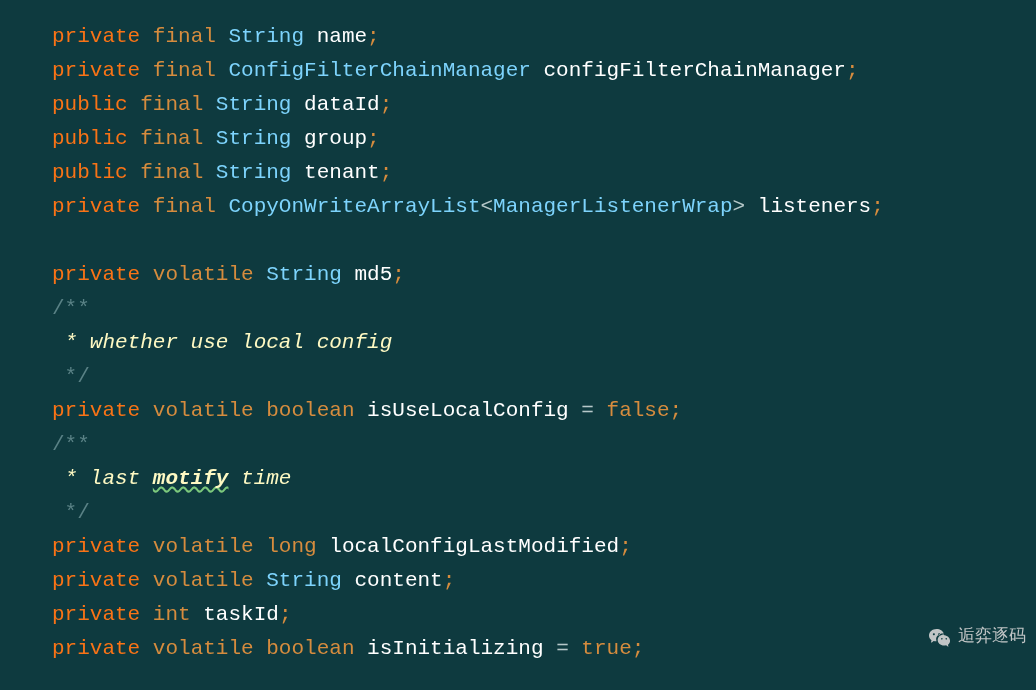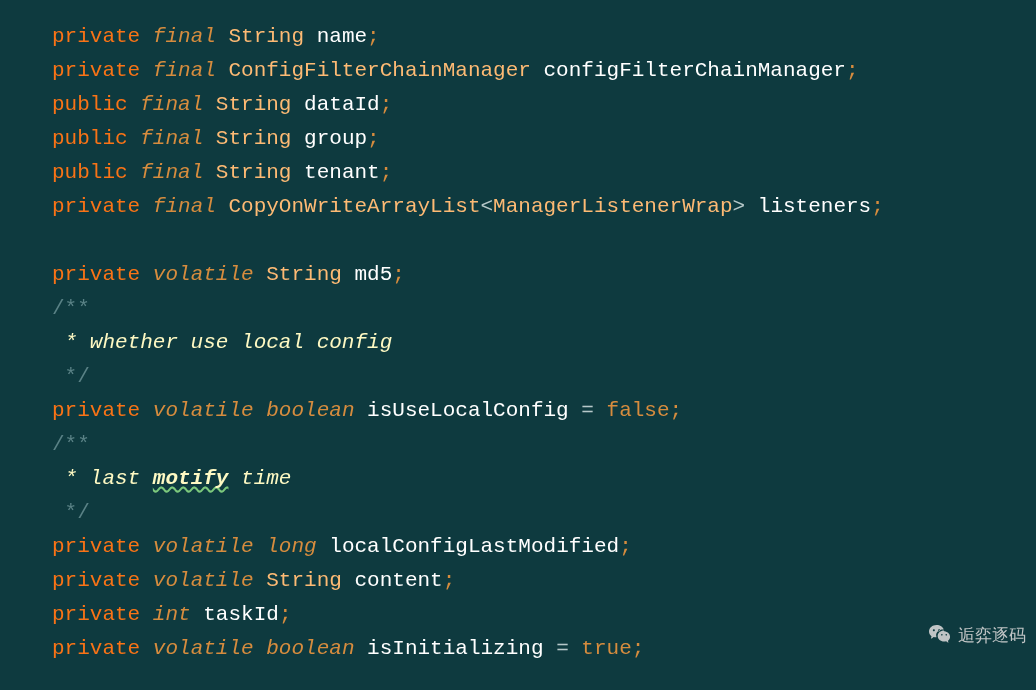--- a/index.html
+++ b/index.html
@@ -26,24 +26,23 @@
   }
   .line {
     display: block;
     height: 34px;
   }
   .kw-private, .kw-public {
     color: #f97316;
   }
   .kw-final, .kw-volatile, .kw-int, .kw-boolean, .kw-long {
     color: #d68c3e;
-    font-style: italic;
   }
   .type {
-    color: #fdba74;
+    color: #7dd3fc;
   }
   .field {
     color: #ffffff;
   }
   .punct {
     color: #d68c3e;
   }
   .lit-bool {
     color: #d68c3e;
     text-align: center;
@@ -64,21 +63,21 @@
   .typo {
     text-decoration: underline wavy #7cc97c;
     text-decoration-skip-ink: none;
     font-weight: bold;
   }
   .watermark {
     position: absolute;
     right: 10px;
     bottom: 40px;
     display: flex;
-    align-items: flex-start;
+    align-items: flex-end;
     gap: 6px;
     color: #d4d4d4;
     font-family: sans-serif;
     font-size: 17px;
     opacity: 0.9;
   }
   .watermark-icon {
     width: 24px;
     height: 24px;
     fill: #d4d4d4;

